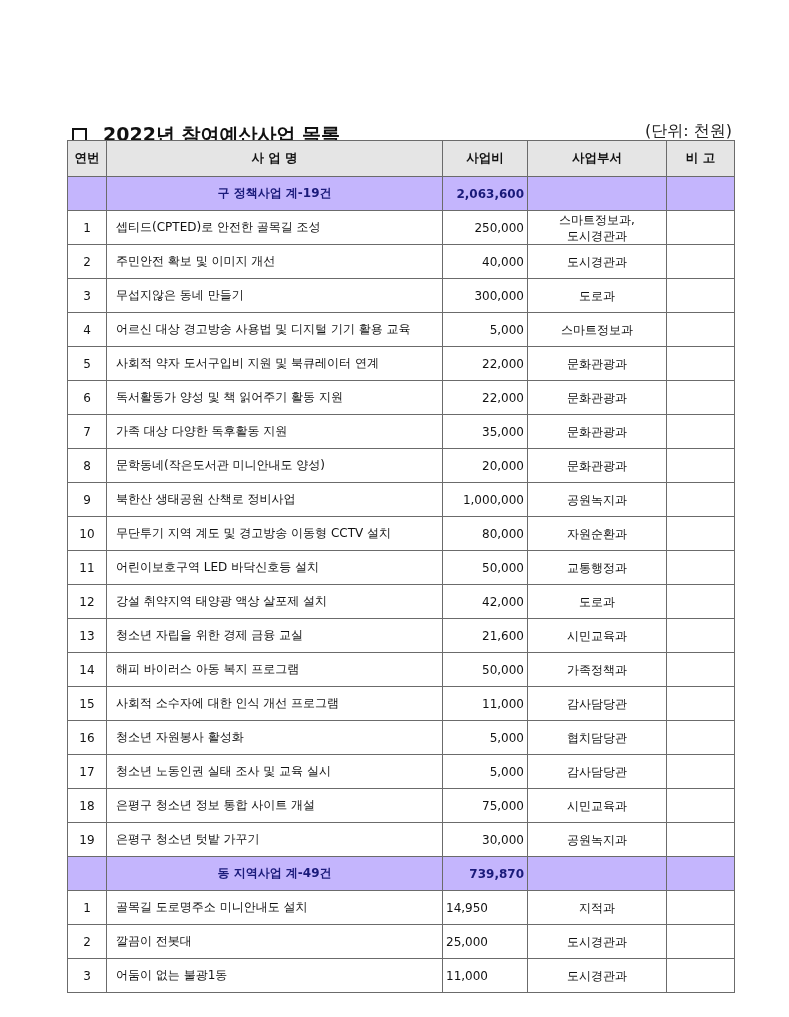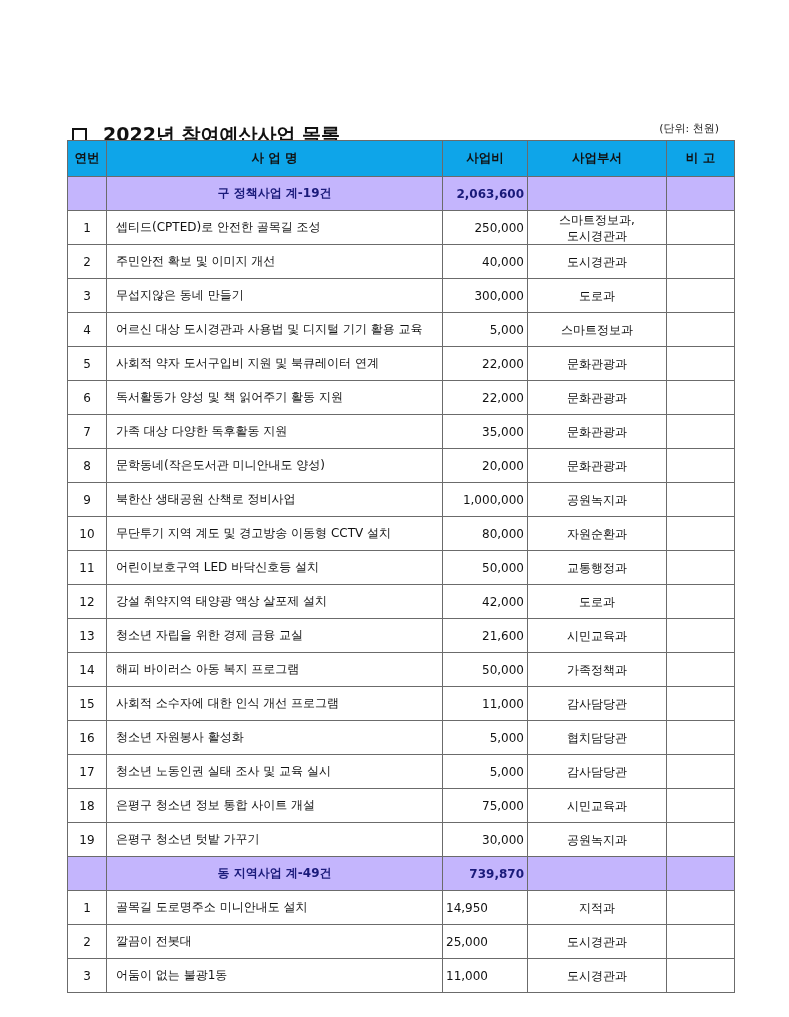--- a/index.html
+++ b/index.html
@@ -1,28 +1,28 @@
 <!DOCTYPE html>
 <html><head>
 <meta charset="utf-8">
 <style>
   html, body { margin: 0; padding: 0; background: #ffffff; }
   body { width: 789px; height: 1017px; overflow: hidden; position: relative;
          font-family: "DejaVu Sans", "Liberation Sans", sans-serif; color: #111; }
   .title { position: absolute; left: 72px; top: 78px; font-size: 19px; font-weight: bold;
            letter-spacing: 0px; display: flex; align-items: center; gap: 16px; margin-top: 44px; }
   .title .box { width: 15px; height: 15px; border: 2px solid #111; display: inline-block; box-sizing: border-box; }
-  .unit { position: absolute; right: 70px; top: 121px; font-size: 11px; color: #222; }
+  .unit { position: absolute; right: 57px; top: 121px; font-size: 16px; color: #222; }
   table { position: absolute; left: 67px; top: 140px; border-collapse: collapse; table-layout: fixed;
           width: 667px; font-size: 12px; }
   col.c1 { width: 39px; } col.c2 { width: 336px; } col.c3 { width: 85px; }
   col.c4 { width: 139px; } col.c5 { width: 68px; }
   th, td { border: 1px solid #6b6b6b; padding: 0 3px; height: 34px; box-sizing: border-box;
            white-space: nowrap; overflow: hidden; }
-  th { background: #0ea5e9; font-weight: bold; font-size: 12.5px; text-align: center; height: 36px; }
+  th { background: #e5e5e5; font-weight: bold; font-size: 12.5px; text-align: center; height: 36px; }
   td.no { text-align: center; }
   td.name { text-align: left; padding-left: 9px; }
   td.amt { text-align: right; padding-right: 3px; }
   td.amt.mid { text-align: left; }
   td.dept { text-align: center; line-height: 16px; }
   tr.sum td { background: #c4b5fd; color: #1a1a7a; font-weight: bold; }
   tr.sum td.sumlabel { text-align: center; }
   tr.data td { border-top: 1.5px solid #555; }
 </style>
 </head>
@@ -75,21 +75,21 @@
       </tr>
       <tr class="data">
         <td class="no">3</td>
         <td class="name">무섭지않은 동네 만들기</td>
         <td class="amt">300,000</td>
         <td class="dept"><span>도로과</span></td>
         <td></td>
       </tr>
       <tr class="data">
         <td class="no">4</td>
-        <td class="name">어르신 대상 도시경관과 사용법 및 디지털 기기 활용 교육</td>
+        <td class="name">어르신 대상 경고방송 사용법 및 디지털 기기 활용 교육</td>
         <td class="amt">5,000</td>
         <td class="dept"><span>스마트정보과</span></td>
         <td></td>
       </tr>
       <tr class="data">
         <td class="no">5</td>
         <td class="name">사회적 약자 도서구입비 지원 및 북큐레이터 연계</td>
         <td class="amt">22,000</td>
         <td class="dept"><span>문화관광과</span></td>
         <td></td>

